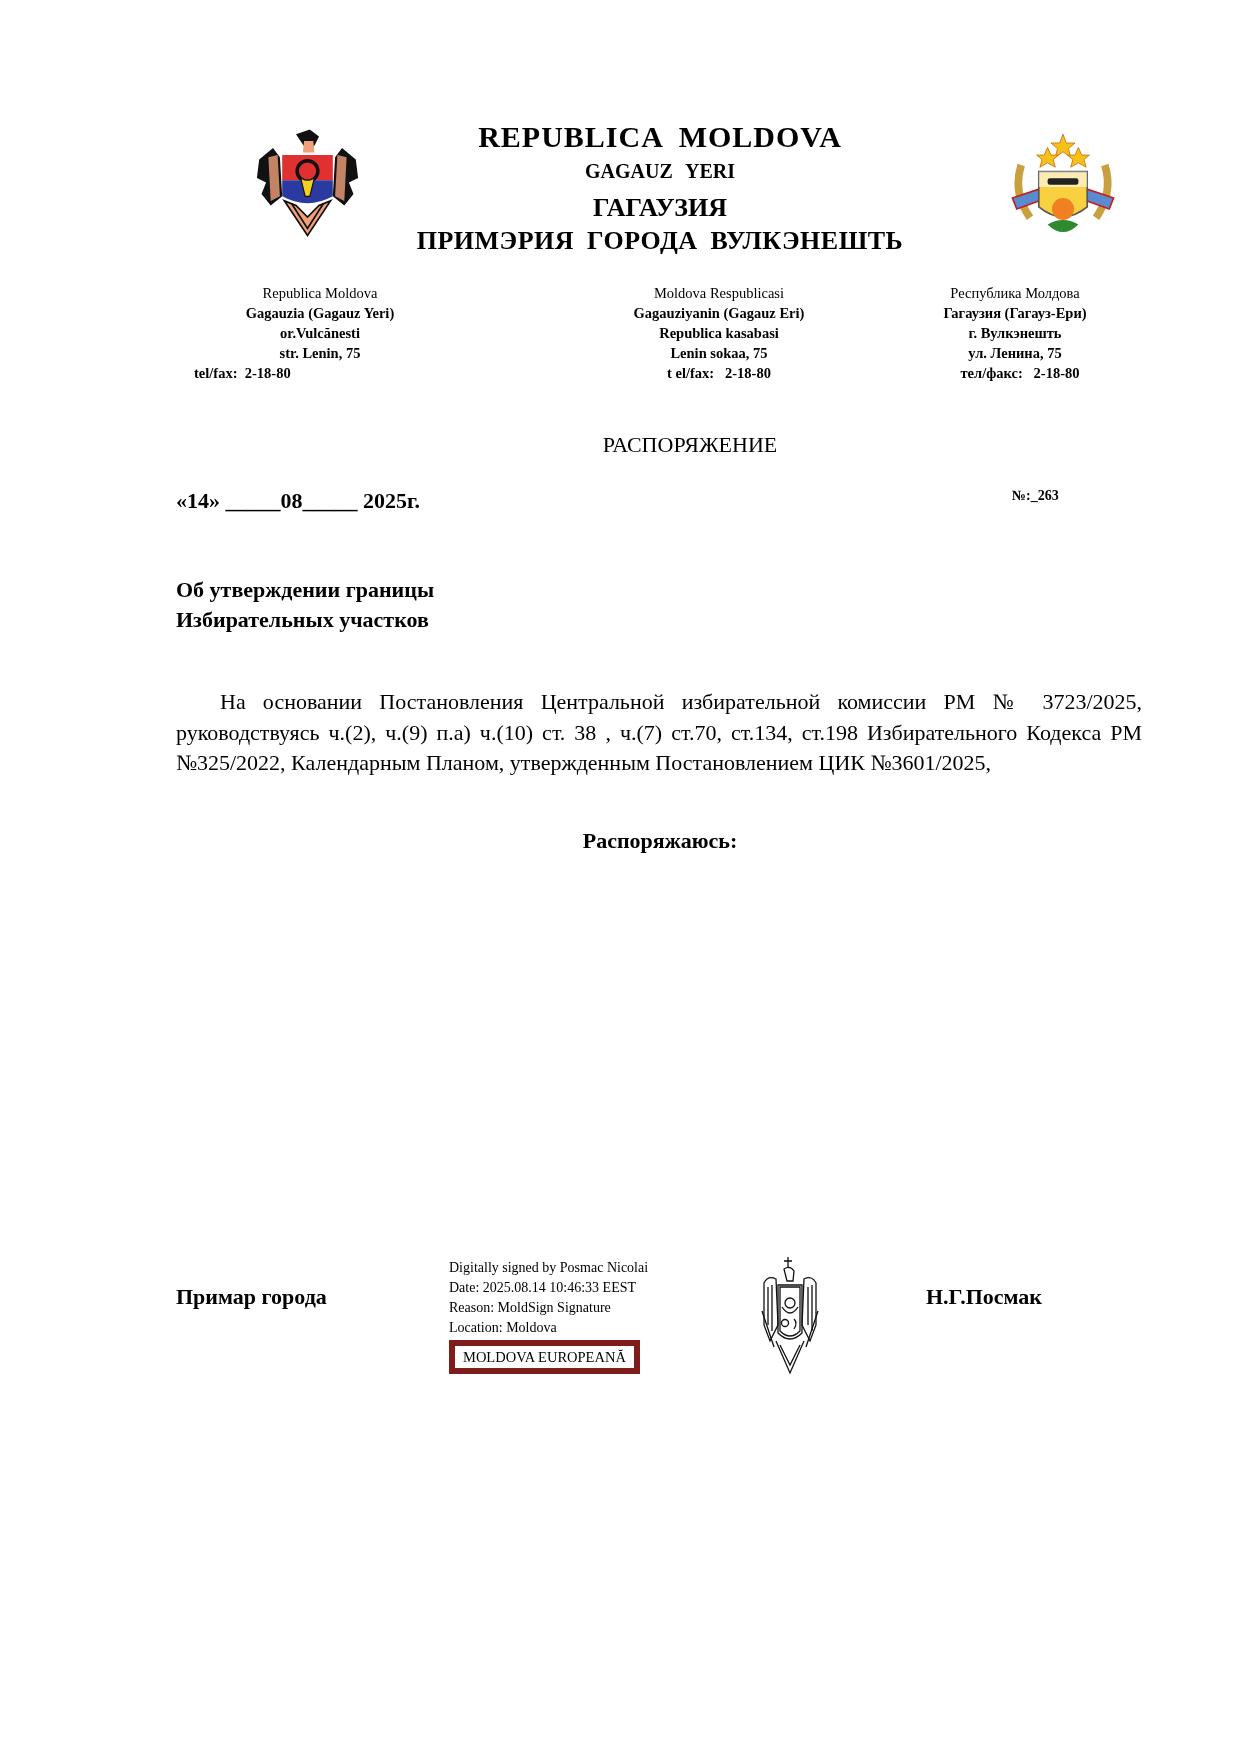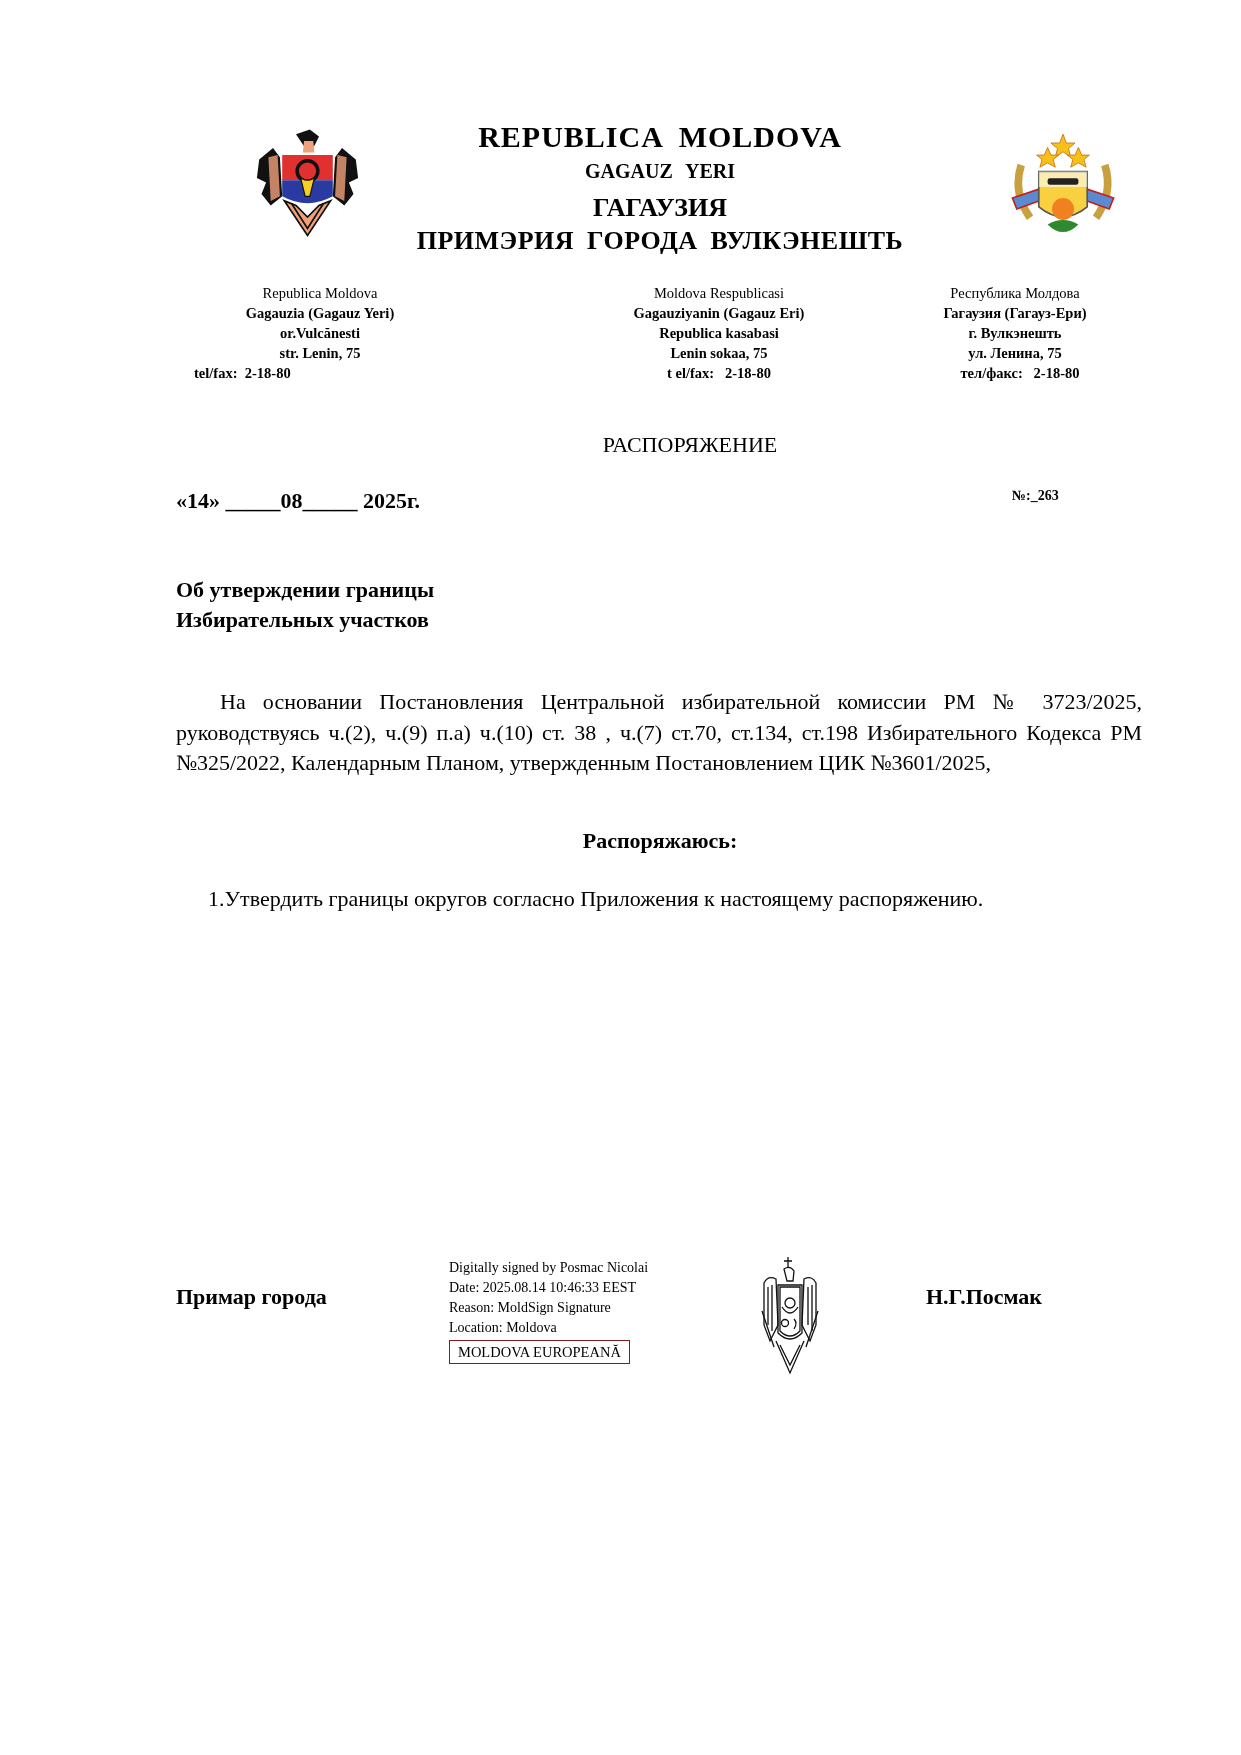--- a/index.html
+++ b/index.html
@@ -32,21 +32,21 @@
   .para1 { top: 687px; text-indent: 44px; }
   .decree { left: 300px; width: 720px; top: 828px; text-align: center; font-weight: bold; font-size: 22px; }
   .items { top: 884px; }
   .items p { margin: 0; text-indent: 32px; text-align: justify; }
 
   
   .role { left: 176px; top: 1284px; font-weight: bold; font-size: 22px; }
   .signer { left: 926px; top: 1284px; font-weight: bold; font-size: 22px; }
   .dsig { left: 449px; top: 1258px; font-size: 14px; line-height: 20px; }
   .dsig .l { display: block; white-space: pre; }
-  .dsig-box { display: inline-block; border: 1px solid #7f1d1d; padding: 1px 8px; margin-top: 2px; font-size: 14.5px; }
+  .dsig-box { display: inline-block; border: 6px solid #7f1d1d; padding: 1px 8px; margin-top: 2px; font-size: 14.5px; }
   .sig-emblem { left: 760px; top: 1255px; width: 60px; height: 120px; }
 </style>
 </head>
 <body>
 
 <svg class="abs emblem-left" viewBox="0 0 100 100">
   <path d="M40 8 L52 4 L60 10 L56 18 L48 20 Z" fill="#111"></path>
   <path d="M47 14 L55 14 L56 24 L46 24 Z" fill="#f0a07a"></path>
   <path d="M8 30 L20 20 L26 28 L28 62 L18 70 L10 60 L14 50 L6 46 Z" fill="#111"></path>
   <path d="M92 30 L80 20 L74 28 L72 62 L82 70 L90 60 L86 50 L94 46 Z" fill="#111"></path>
@@ -109,21 +109,20 @@
 <div class="abs subject">
   <div>Об утверждении границы</div>
   <div>Избирательных участков</div>
 </div>
 
 <div class="abs body para1">На основании Постановления Центральной избирательной комиссии РМ № 3723/2025, руководствуясь ч.(2), ч.(9) п.а) ч.(10) ст. 38 , ч.(7) ст.70, ст.134, ст.198 Избирательного Кодекса РМ №325/2022, Календарным Планом, утвержденным Постановлением ЦИК №3601/2025,</div>
 
 <div class="abs decree">Распоряжаюсь:</div>
 
 <div class="abs body items">
-  <p>1.Утвердить границы округов  согласно Приложения к настоящему распоряжению.</p>
 </div>
 
 <div class="abs role">Примар города</div>
 
 <div class="abs dsig">
   <span class="l">Digitally signed by Posmac Nicolai</span>
   <span class="l">Date: 2025.08.14 10:46:33 EEST</span>
   <span class="l">Reason: MoldSign Signature</span>
   <span class="l">Location: Moldova</span>
   <span class="dsig-box">MOLDOVA EUROPEANĂ</span>

